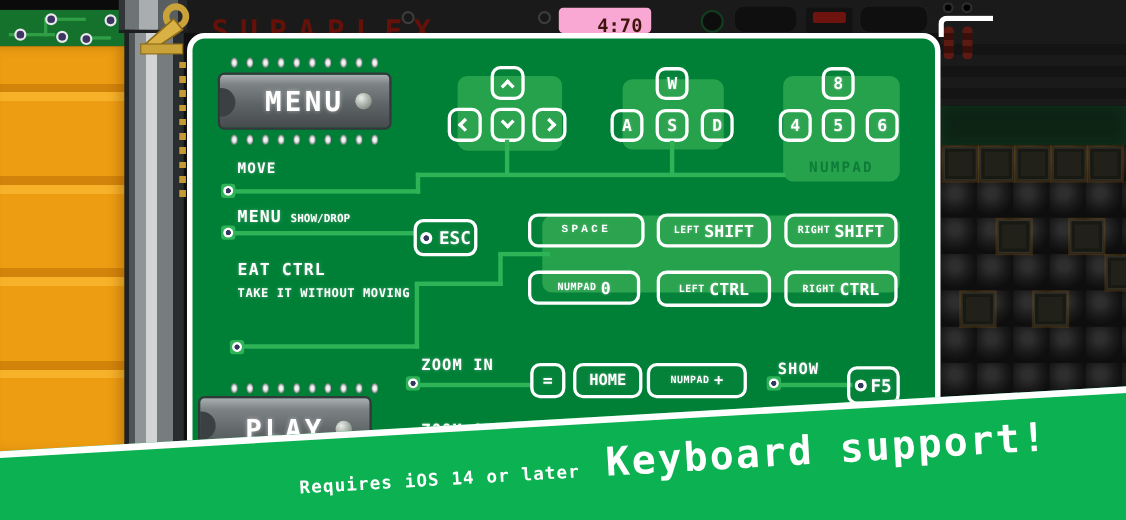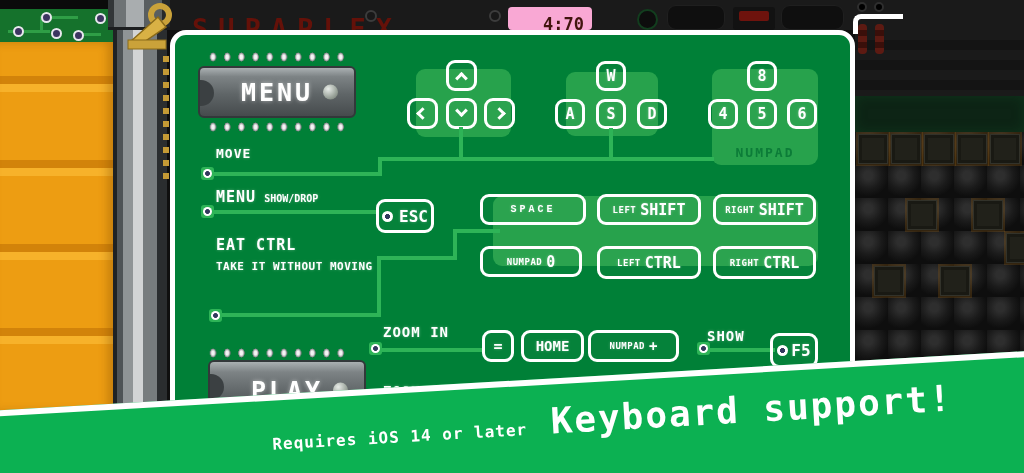--- a/index.html
+++ b/index.html
@@ -270,21 +270,21 @@
     <div class="key" style="left:413px;top:295px;width:91px;height:32px;font-size:14px;">
       <span class="pre">NUMPAD</span>
       <span>+</span>
     </div>
     <div class="key" style="left:595px;top:298px;width:48px;height:35px;font-size:16px;">
       <span class="keynode" style="margin-right:3px;"></span>
       <span>F5</span>
     </div>
 
     <div class="pins" style="left:31px;top:309px;width:142px;"></div>
-    <div class="chip-body" style="left:33px;top:325px;width:158px;height:60px;">
+    <div class="chip-body" style="left:5px;top:325px;width:158px;height:60px;">
       <span class="chip-label">PLAY</span>
       <span class="led"></span>
     </div>
   </div>
 
   <div class="banner">
     <span class="req">Requires iOS 14 or later</span>
     <span class="headline">Keyboard support!</span>
   </div>
 

